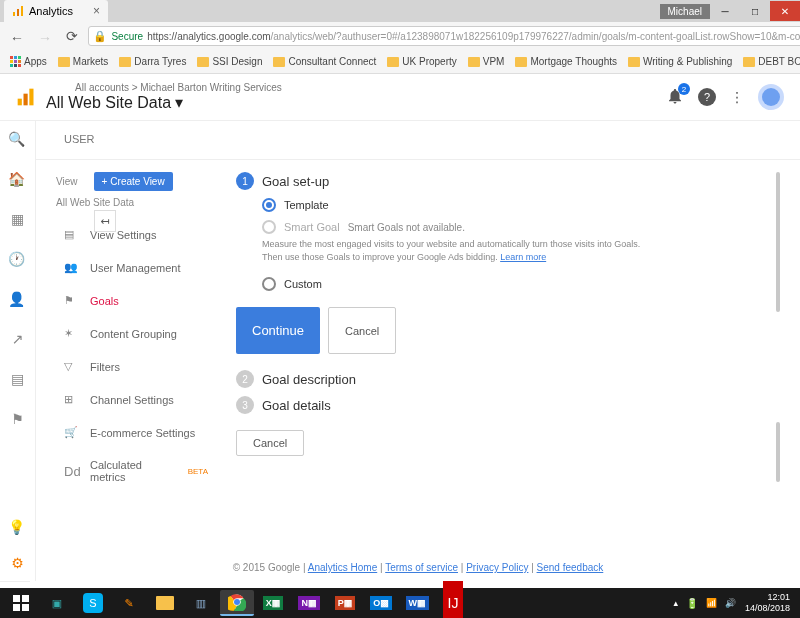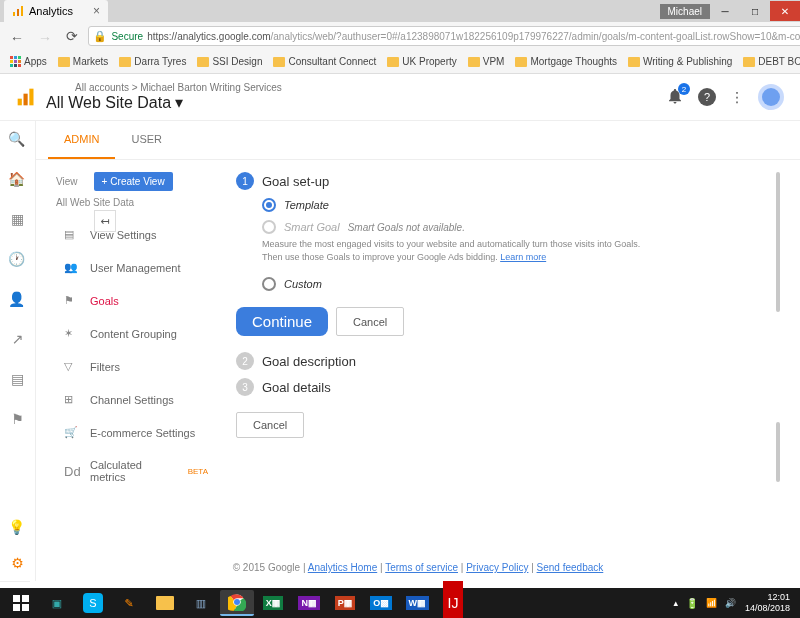--- a/index.html
+++ b/index.html
@@ -65,31 +65,31 @@
 .vm-icon { width: 16px; color: #888; }
 
 .goal-panel { flex: 1; padding: 0 10px; position: relative; }
 .scroll-indicator { width: 4px; height: 140px; background: #c8c8c8; position: absolute; right: 0; top: 0; border-radius: 2px; }
 .scroll-indicator2 { width: 4px; height: 60px; background: #c8c8c8; position: absolute; right: 0; top: 250px; border-radius: 2px; }
 .step { display: flex; align-items: center; gap: 8px; margin-bottom: 8px; }
 .step-num { width: 18px; height: 18px; border-radius: 50%; display: flex; align-items: center; justify-content: center; font-size: 10px; color: #fff; }
 .step-num.active { background: #3b7ddd; }
 .step-num.inactive { background: #ccc; }
 .step-title { font-size: 13px; color: #333; }
-.radio-row { display: flex; align-items: center; gap: 8px; margin: 8px 0 4px 26px; font-style: italic; }
+.radio-row { display: flex; align-items: center; gap: 8px; margin: 8px 0 4px 26px; }
 .radio-outer { width: 14px; height: 14px; border: 2px solid #3b7ddd; border-radius: 50%; display: flex; align-items: center; justify-content: center; }
 .radio-outer.disabled { border-color: #ccc; }
 .radio-inner { width: 6px; height: 6px; border-radius: 50%; background: #3b7ddd; }
 .radio-label { font-size: 11px; color: #333; }
 .radio-label.disabled { color: #aaa; }
 .hint { font-size: 10px; color: #888; margin-left: 26px; margin-bottom: 8px; }
 .smart-note { font-size: 9px; color: #888; margin-left: 26px; line-height: 1.4; max-width: 400px; }
 .smart-note a { color: #3b7ddd; }
 .btn-row { display: flex; gap: 8px; margin: 16px 0 16px 0; }
-.btn-primary { background: #3b7ddd; color: #fff; border: none; padding: 6px 16px; font-size: 15px; border-radius: 8px; }
+.btn-primary { background: #3b7ddd; color: #fff; border: none; padding: 16px 16px; font-size: 13px; border-radius: 2px; }
 .btn-secondary { background: #fff; border: 1px solid #ccc; padding: 6px 16px; font-size: 11px; color: #555; border-radius: 2px; }
 
 .footer-links { text-align: center; font-size: 10px; color: #888; padding: 8px 0; }
 .footer-links a { color: #3b7ddd; }
 
 .chevron-expand { width: 30px; display: flex; align-items: center; justify-content: center; color: #aaa; font-size: 14px; border-top: 1px solid #eee; height: 24px; }
 
 
 .taskbar { height: 30px; background: #1a1a1a; display: flex; align-items: center; padding: 0 4px; gap: 2px; position: absolute; bottom: 0; left: 0; right: 0; }
 .task-item { width: 34px; height: 26px; display: flex; align-items: center; justify-content: center; border-radius: 2px; }
@@ -226,21 +226,20 @@
     <span class="rail-icon">▤</span>
     <span class="rail-icon">⚑</span>
     <div class="rail-bottom">
       <span class="rail-icon">💡</span>
       <span class="rail-icon active">⚙</span>
     </div>
   </div>
 
   <div class="content">
     <div class="tabs-row">
-      <div class="tab-btn active">ADMIN</div>
       <div class="tab-btn">USER</div>
     </div>
 
     <div class="admin-body">
       <div class="view-col">
         <div class="view-header">
           <span class="view-label">View</span>
           <button class="create-view">
               <span>+</span>
               <span>Create View</span>

